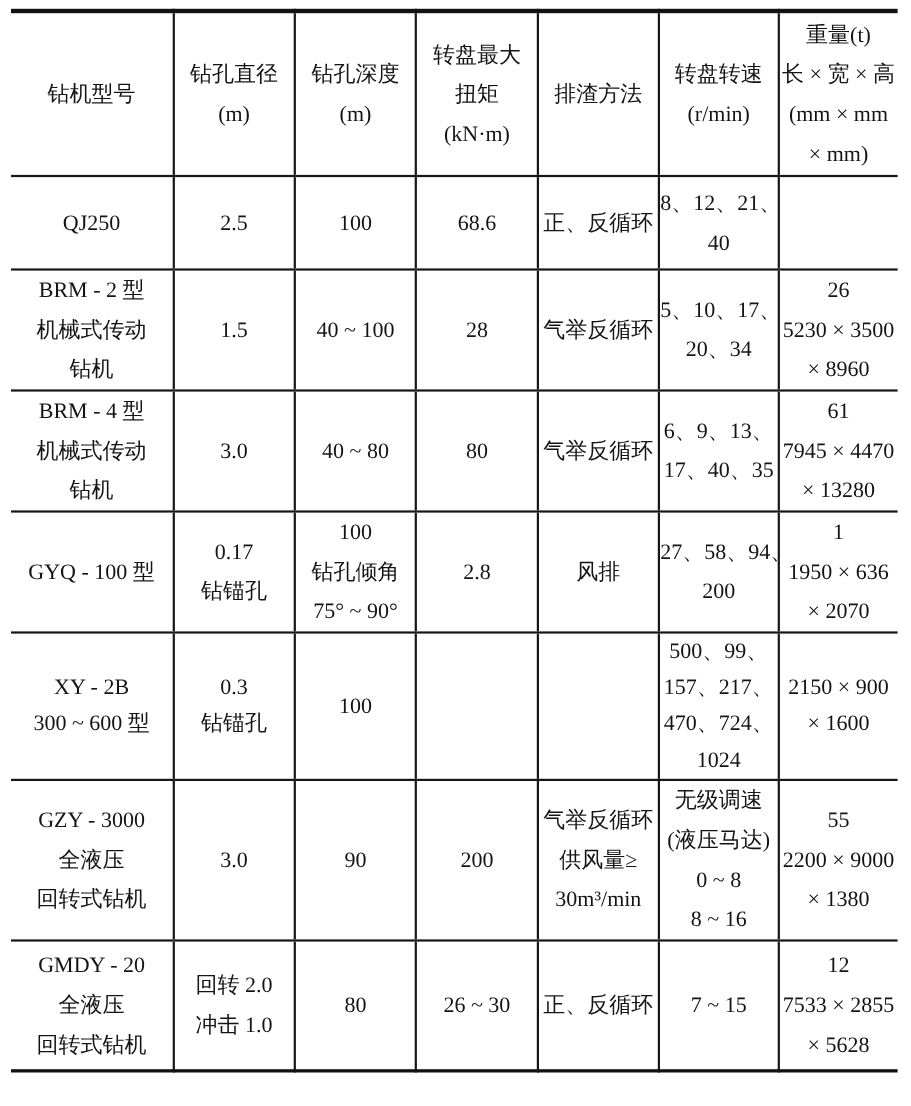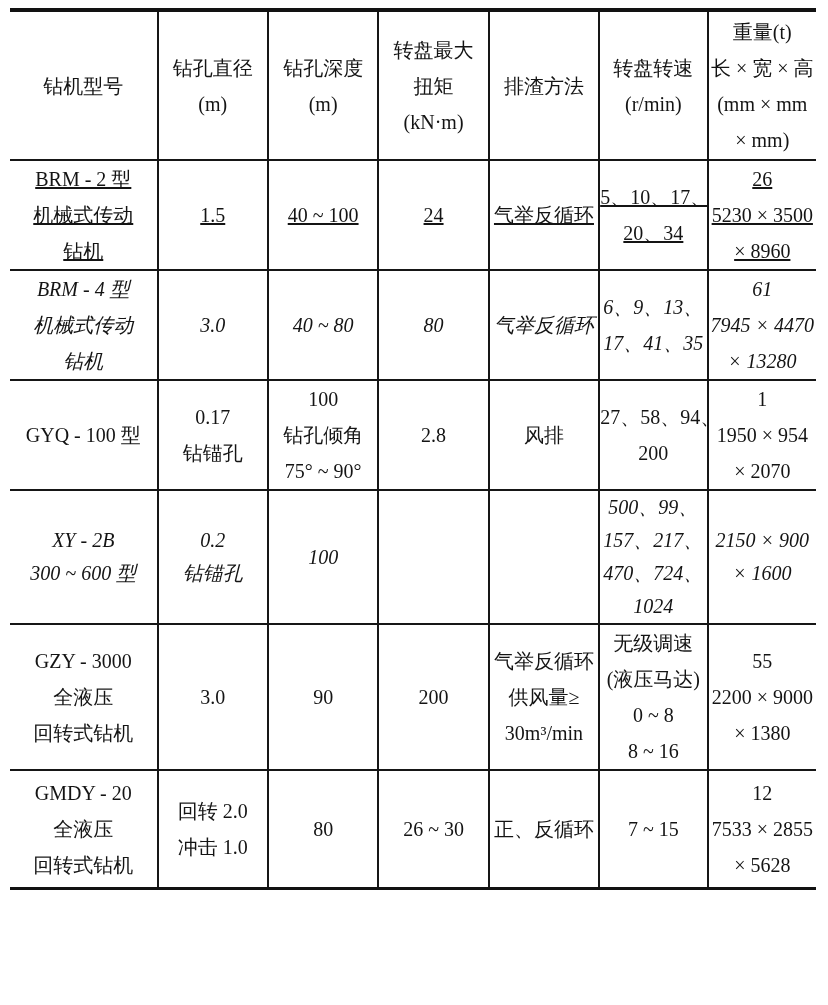--- a/index.html
+++ b/index.html
@@ -34,26 +34,26 @@
     padding: 0;
     font-size: 20px;
     overflow: hidden;
   }
   td + td { border-left: 2px solid #161616; }
   tr:last-child td { border-bottom: none; }
   .ln {
     line-height: 36px;
     white-space: nowrap;
   }
-  tr.tight .ln { line-height: 33px; font-style: italic; }
+  tr.tight .ln { line-height: 33px; }
   
   tr.hdr  { height: 150px; }
   tr.r0 { height: 85px; }
-  tr.r1 { height: 110px; text-decoration: underline; }
-  tr.r2 { height: 108px; font-style: italic; }
+  tr.r1 { height: 110px; }
+  tr.r2 { height: 108px; }
   tr.r3 { height: 109px; }
   tr.r4 { height: 133px; }
   tr.r5 { height: 136px; }
   tr.r6 { height: 118px; }
 </style>
 </head>
 <body>
 
 <div class="sheet">
   <table class="rig-table">
@@ -93,35 +93,57 @@
         <div class="ln">(r/min)</div>
       </td>
       <td>
         <div class="ln">重量(t)</div>
         <div class="ln">长 × 宽 × 高</div>
         <div class="ln">(mm × mm</div>
         <div class="ln">× mm)</div>
       </td>
     </tr>
 
+    <tr class="r0">
+      <td>
+        <div class="ln">QJ250</div>
+      </td>
+      <td>
+        <div class="ln">2.5</div>
+      </td>
+      <td>
+        <div class="ln">100</div>
+      </td>
+      <td>
+        <div class="ln">68.6</div>
+      </td>
+      <td>
+        <div class="ln">正、反循环</div>
+      </td>
+      <td>
+        <div class="ln">8、12、21、</div>
+        <div class="ln">40</div>
+      </td>
+      <td></td>
+    </tr>
 
     <tr class="r1">
       <td>
         <div class="ln">BRM - 2 型</div>
         <div class="ln">机械式传动</div>
         <div class="ln">钻机</div>
       </td>
       <td>
         <div class="ln">1.5</div>
       </td>
       <td>
         <div class="ln">40 ~ 100</div>
       </td>
       <td>
-        <div class="ln">24</div>
+        <div class="ln">28</div>
       </td>
       <td>
         <div class="ln">气举反循环</div>
       </td>
       <td>
         <div class="ln">5、10、17、</div>
         <div class="ln">20、34</div>
       </td>
       <td>
         <div class="ln">26</div>
@@ -143,21 +165,21 @@
         <div class="ln">40 ~ 80</div>
       </td>
       <td>
         <div class="ln">80</div>
       </td>
       <td>
         <div class="ln">气举反循环</div>
       </td>
       <td>
         <div class="ln">6、9、13、</div>
-        <div class="ln">17、41、35</div>
+        <div class="ln">17、40、35</div>
       </td>
       <td>
         <div class="ln">61</div>
         <div class="ln">7945 × 4470</div>
         <div class="ln">× 13280</div>
       </td>
     </tr>
 
     <tr class="r3">
       <td>
@@ -177,32 +199,32 @@
       </td>
       <td>
         <div class="ln">风排</div>
       </td>
       <td>
         <div class="ln">27、58、94、</div>
         <div class="ln">200</div>
       </td>
       <td>
         <div class="ln">1</div>
-        <div class="ln">1950 × 954</div>
+        <div class="ln">1950 × 636</div>
         <div class="ln">× 2070</div>
       </td>
     </tr>
 
     <tr class="r4 tight">
       <td>
         <div class="ln">XY - 2B</div>
         <div class="ln">300 ~ 600 型</div>
       </td>
       <td>
-        <div class="ln">0.2</div>
+        <div class="ln">0.3</div>
         <div class="ln">钻锚孔</div>
       </td>
       <td>
         <div class="ln">100</div>
       </td>
       <td></td>
       <td></td>
       <td>
         <div class="ln">500、99、</div>
         <div class="ln">157、217、</div>

